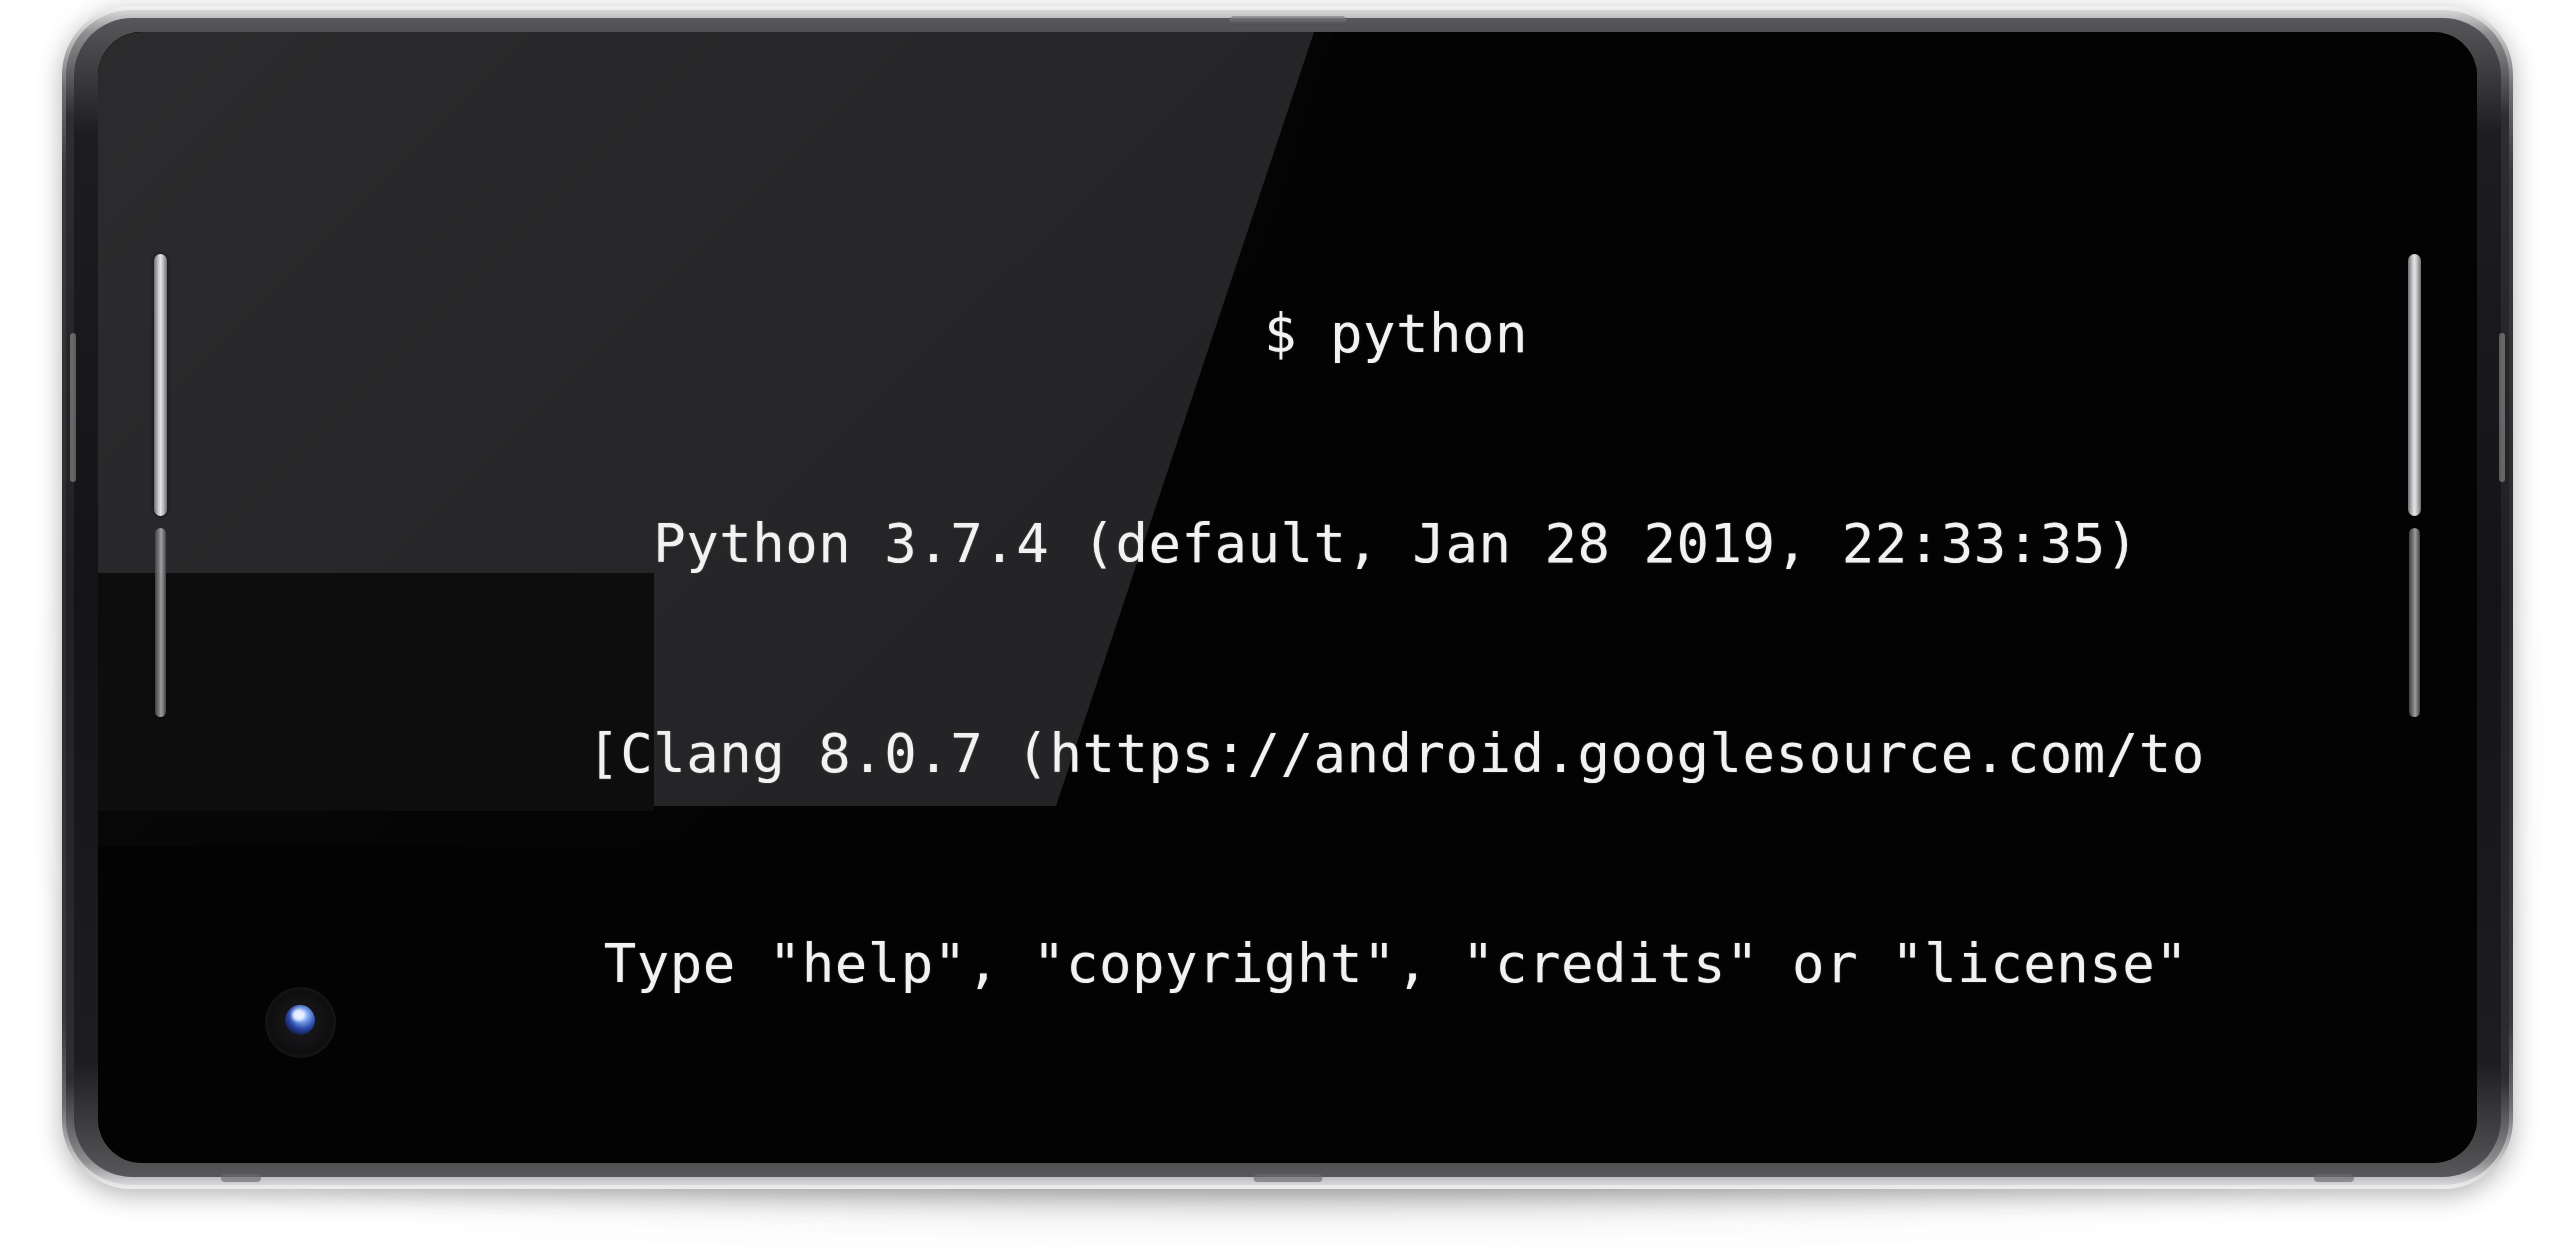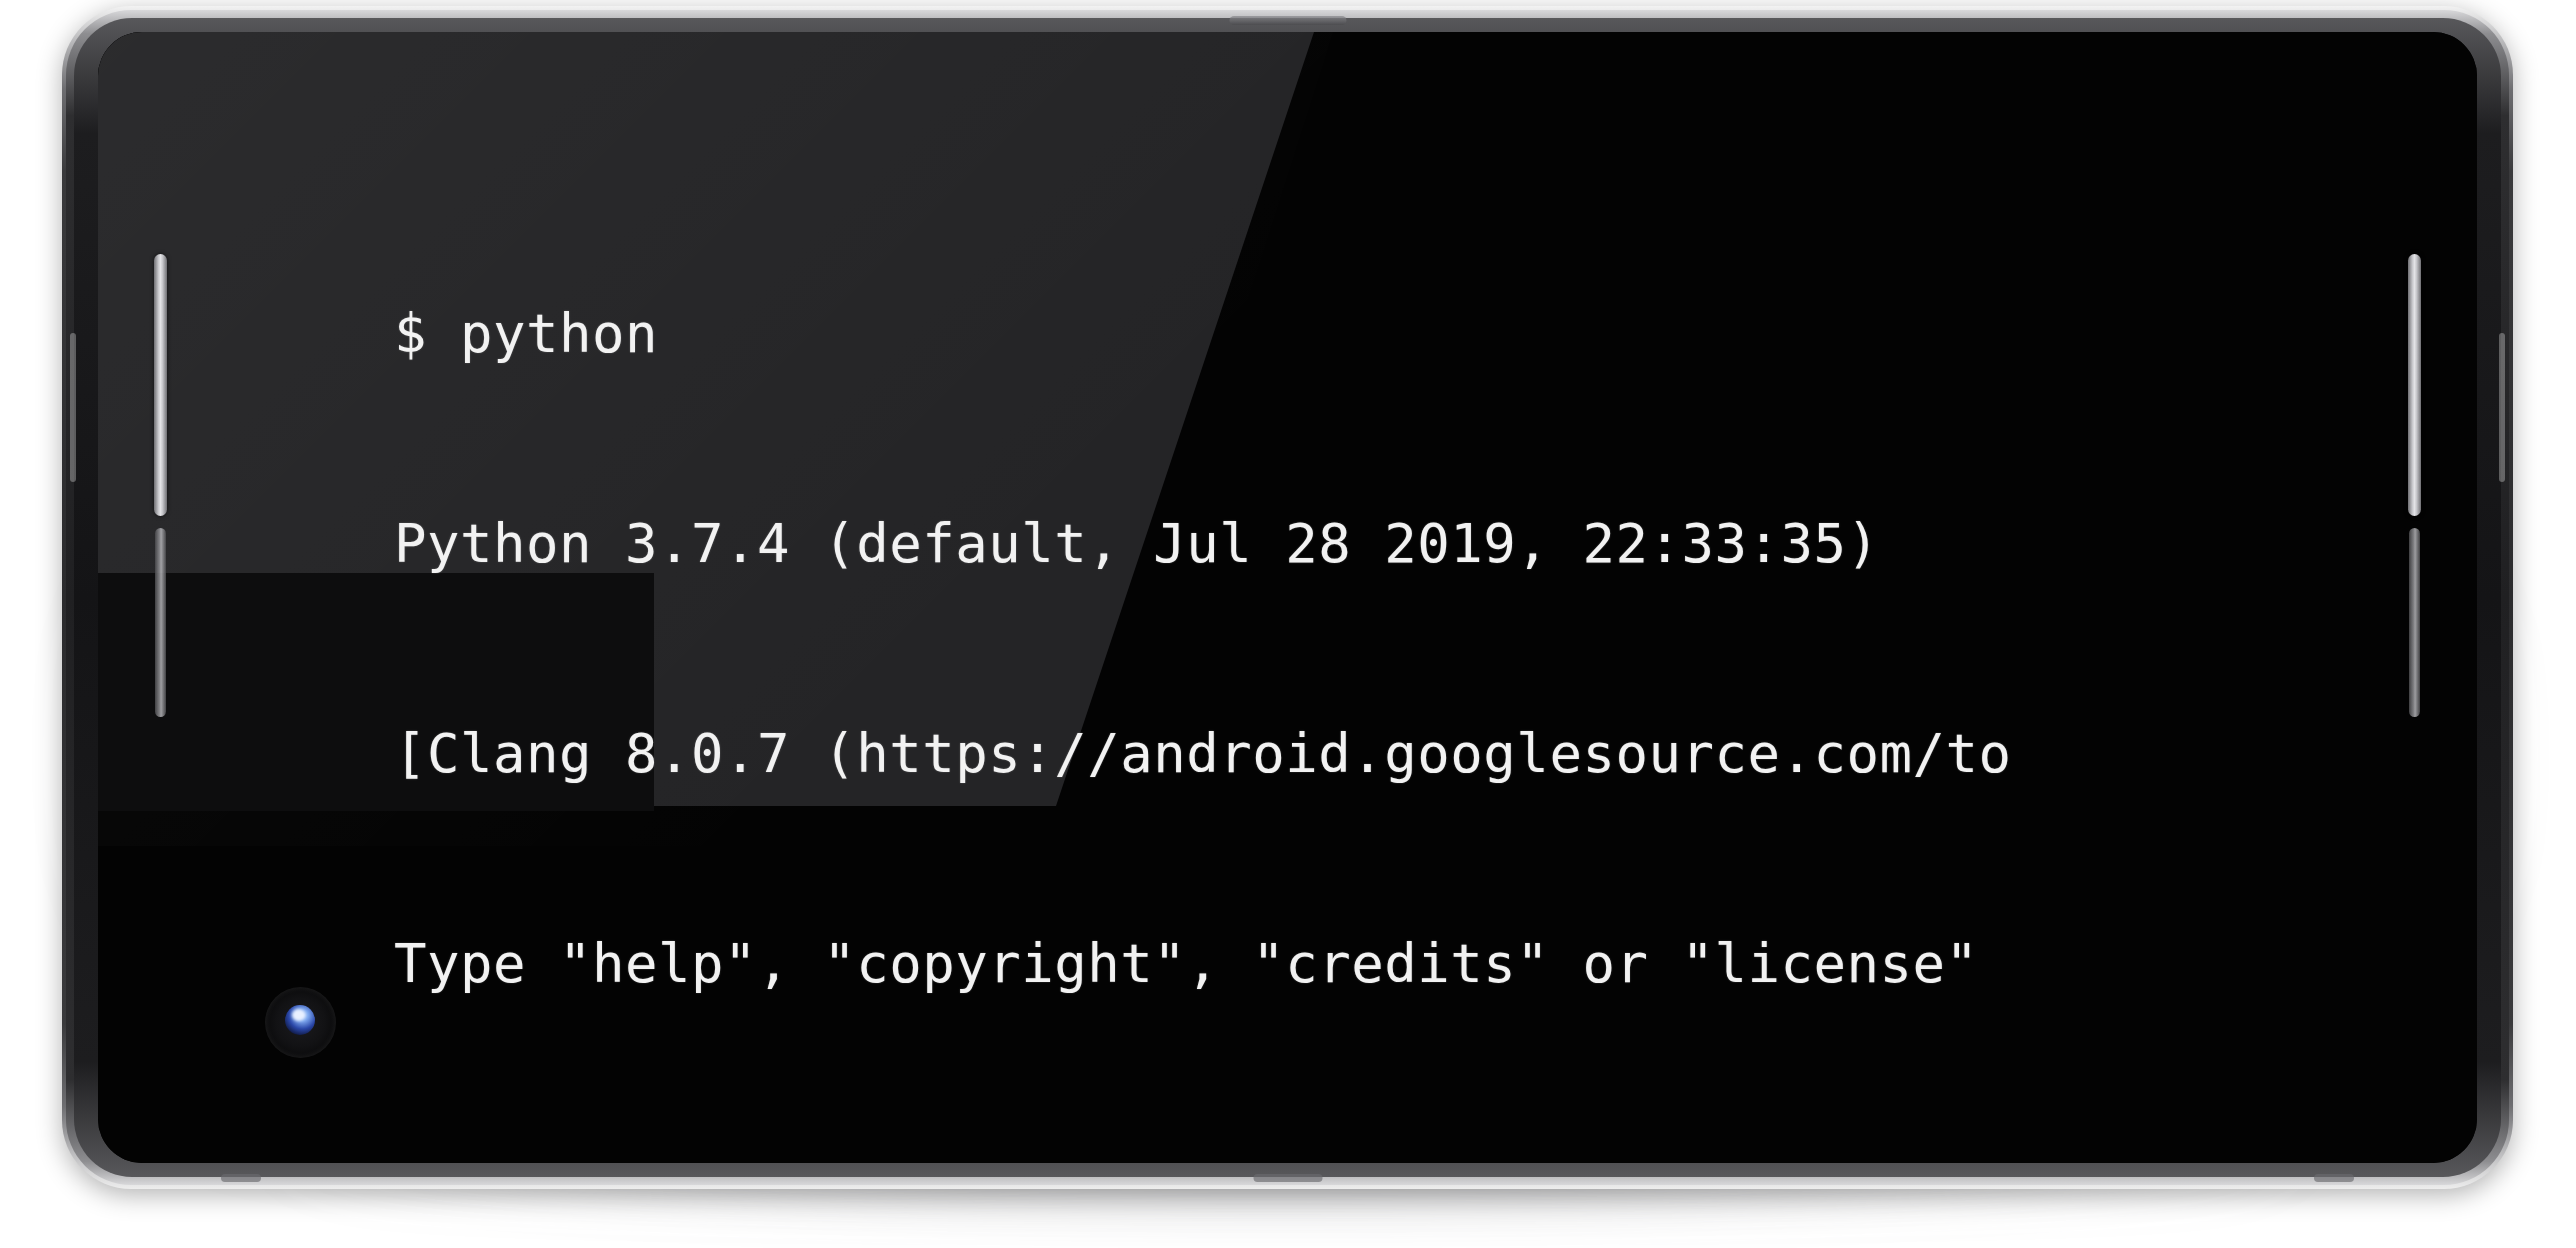--- a/index.html
+++ b/index.html
@@ -51,20 +51,21 @@
   
   .edge-line{position:absolute;background:rgba(255,255,255,0.30);border-radius:4px;}
 
   
   .screen{
     position:absolute;
     left:36px;top:26px;right:36px;bottom:26px;
     border-radius:44px;
     background:#050505;
     overflow:hidden;
+    text-align:center;
   }
   .screen-inner{
     position:absolute;inset:0;
     background:#030303;
   }
 
   
   .glare{
     position:absolute;left:0;top:0;width:1310px;height:774px;
     background:#242426;
@@ -168,21 +169,21 @@
         <div class="rail-lower left"></div>
         <div class="rail-lower right"></div>
 
         <div class="camera">
           <div class="camera-iris"></div>
           <div class="camera-glint"></div>
         </div>
 
         <div class="terminal">
           <span class="line">$ python</span>
-          <span class="line">Python 3.7.4 (default, Jul 28 2019, 22:33:35)</span>
+          <span class="line">Python 3.7.4 (default, Jan 28 2019, 22:33:35)</span>
           <span class="line">[Clang 8.0.7 (https://android.googlesource.com/to</span>
           <span class="line">Type "help", "copyright", "credits" or "license"</span>
           
           
           
           
           
         </div>
 
       </div>

